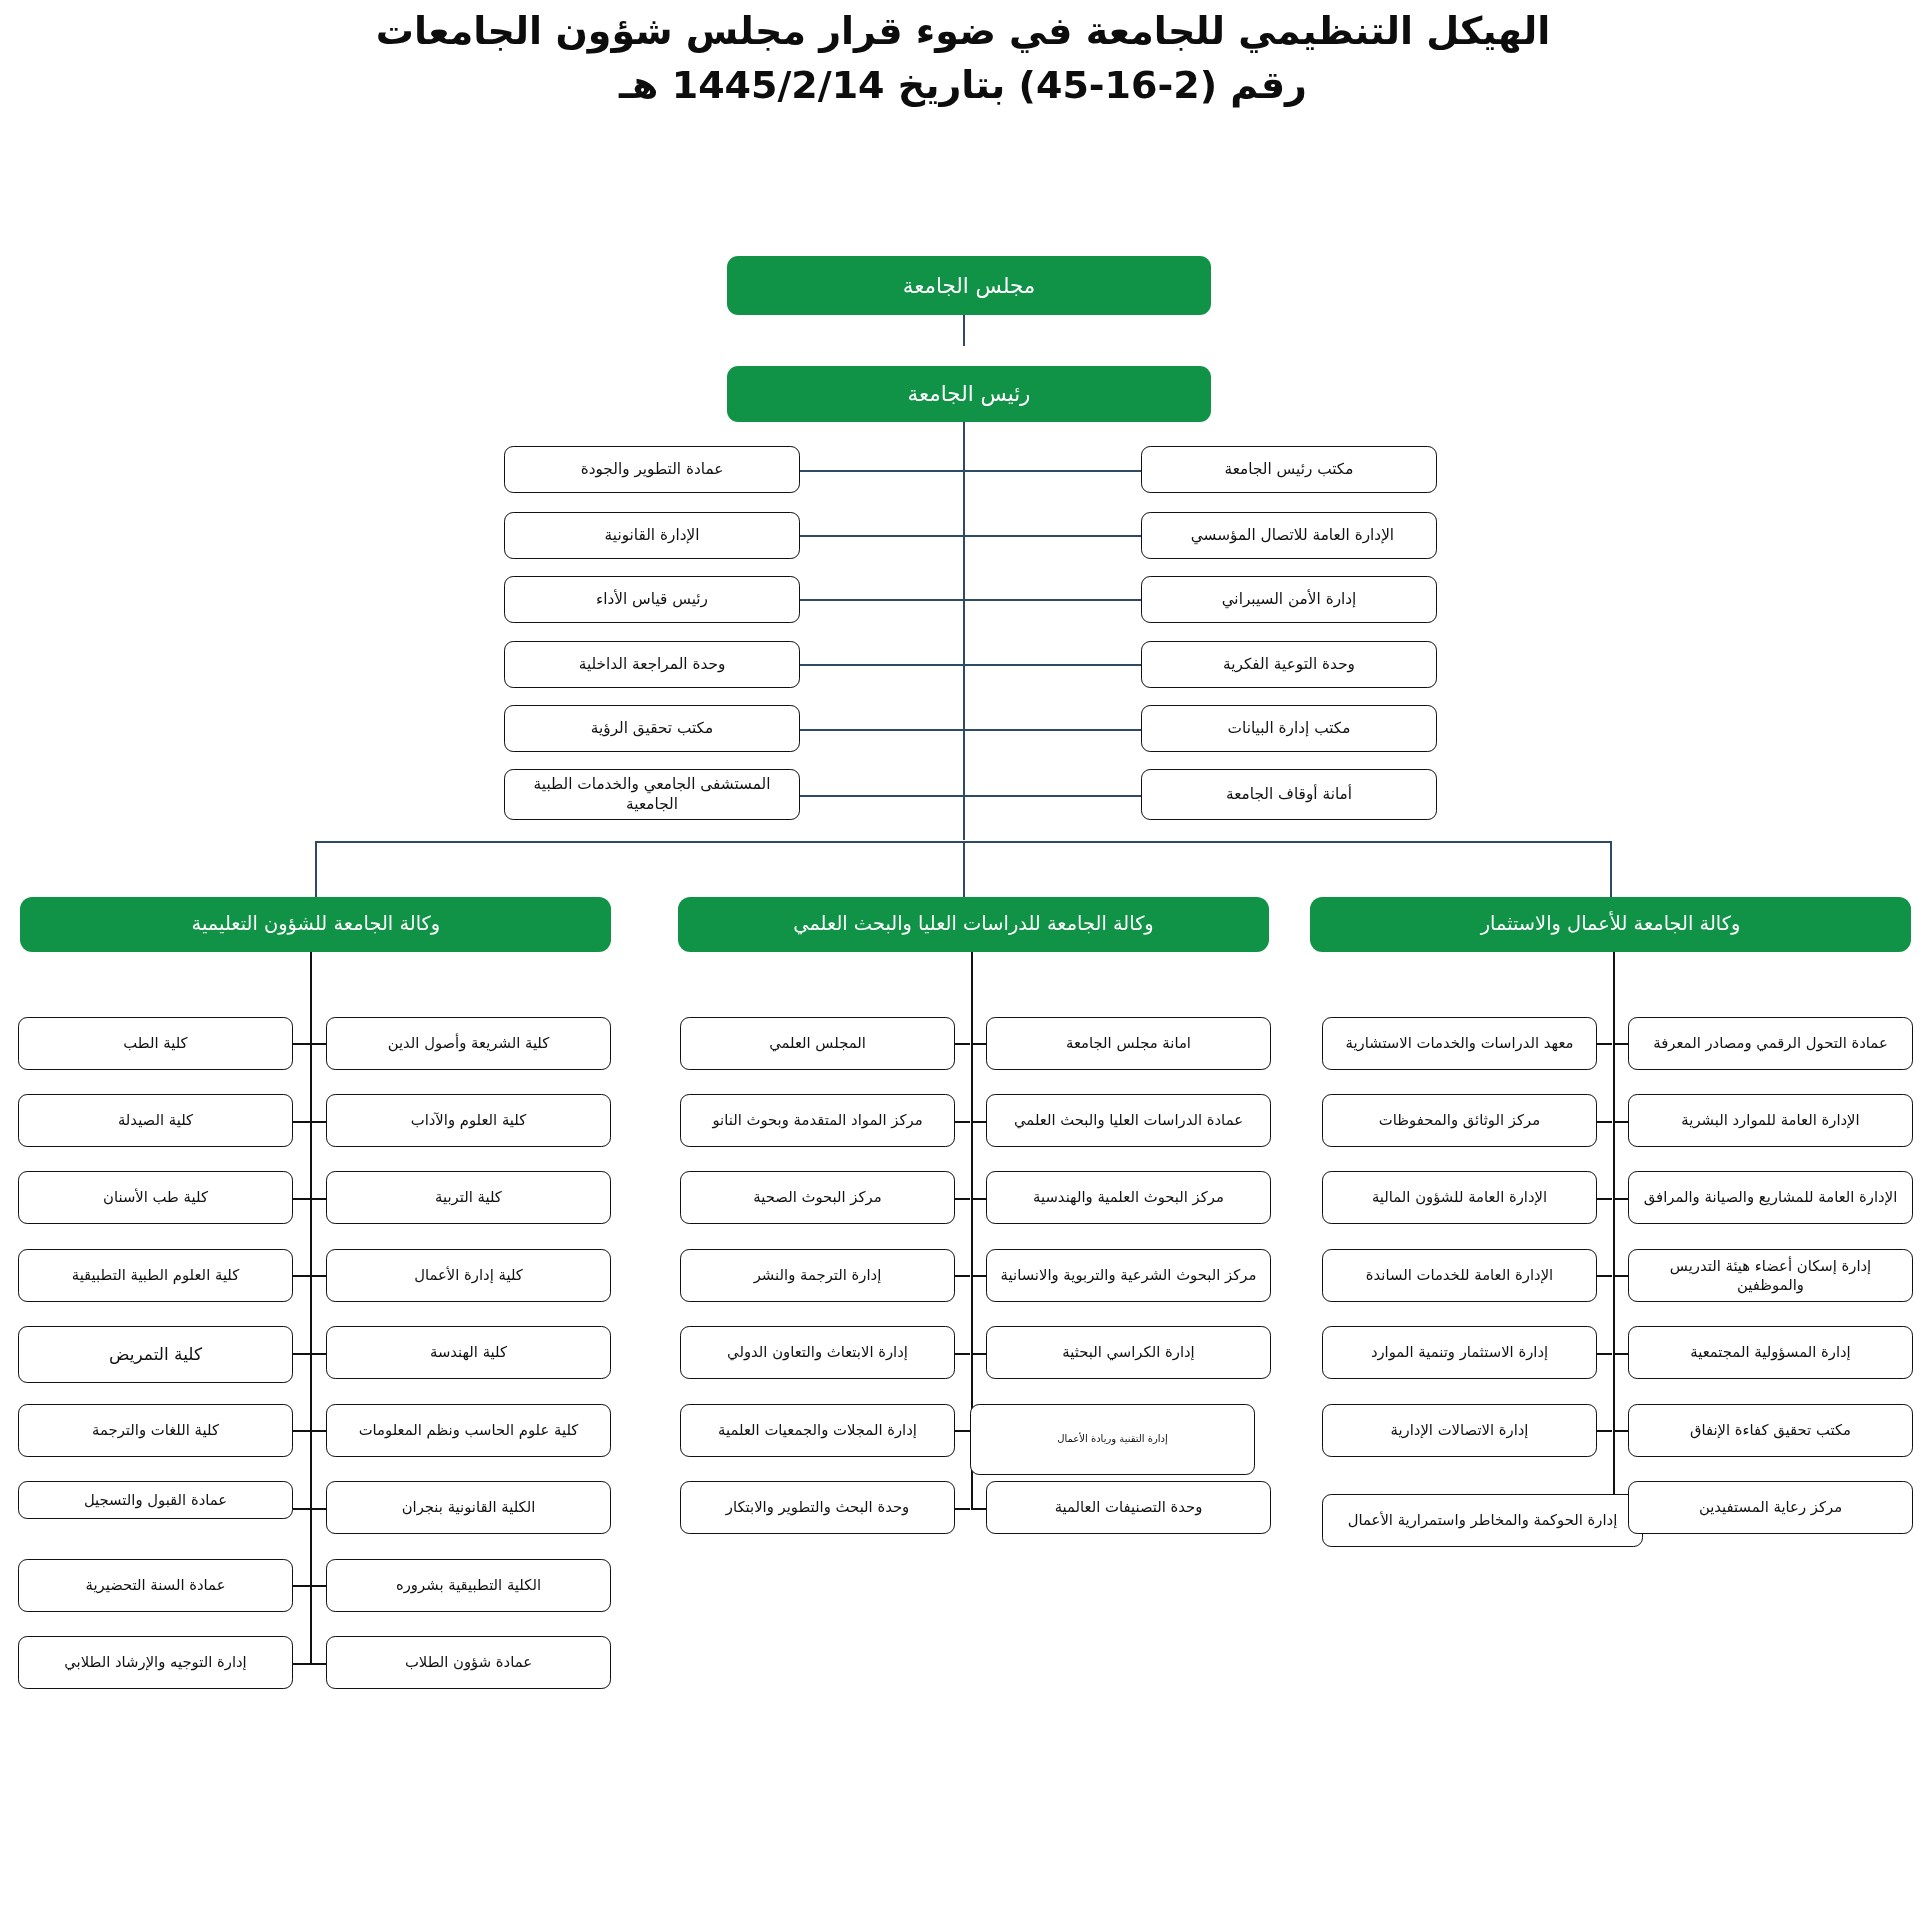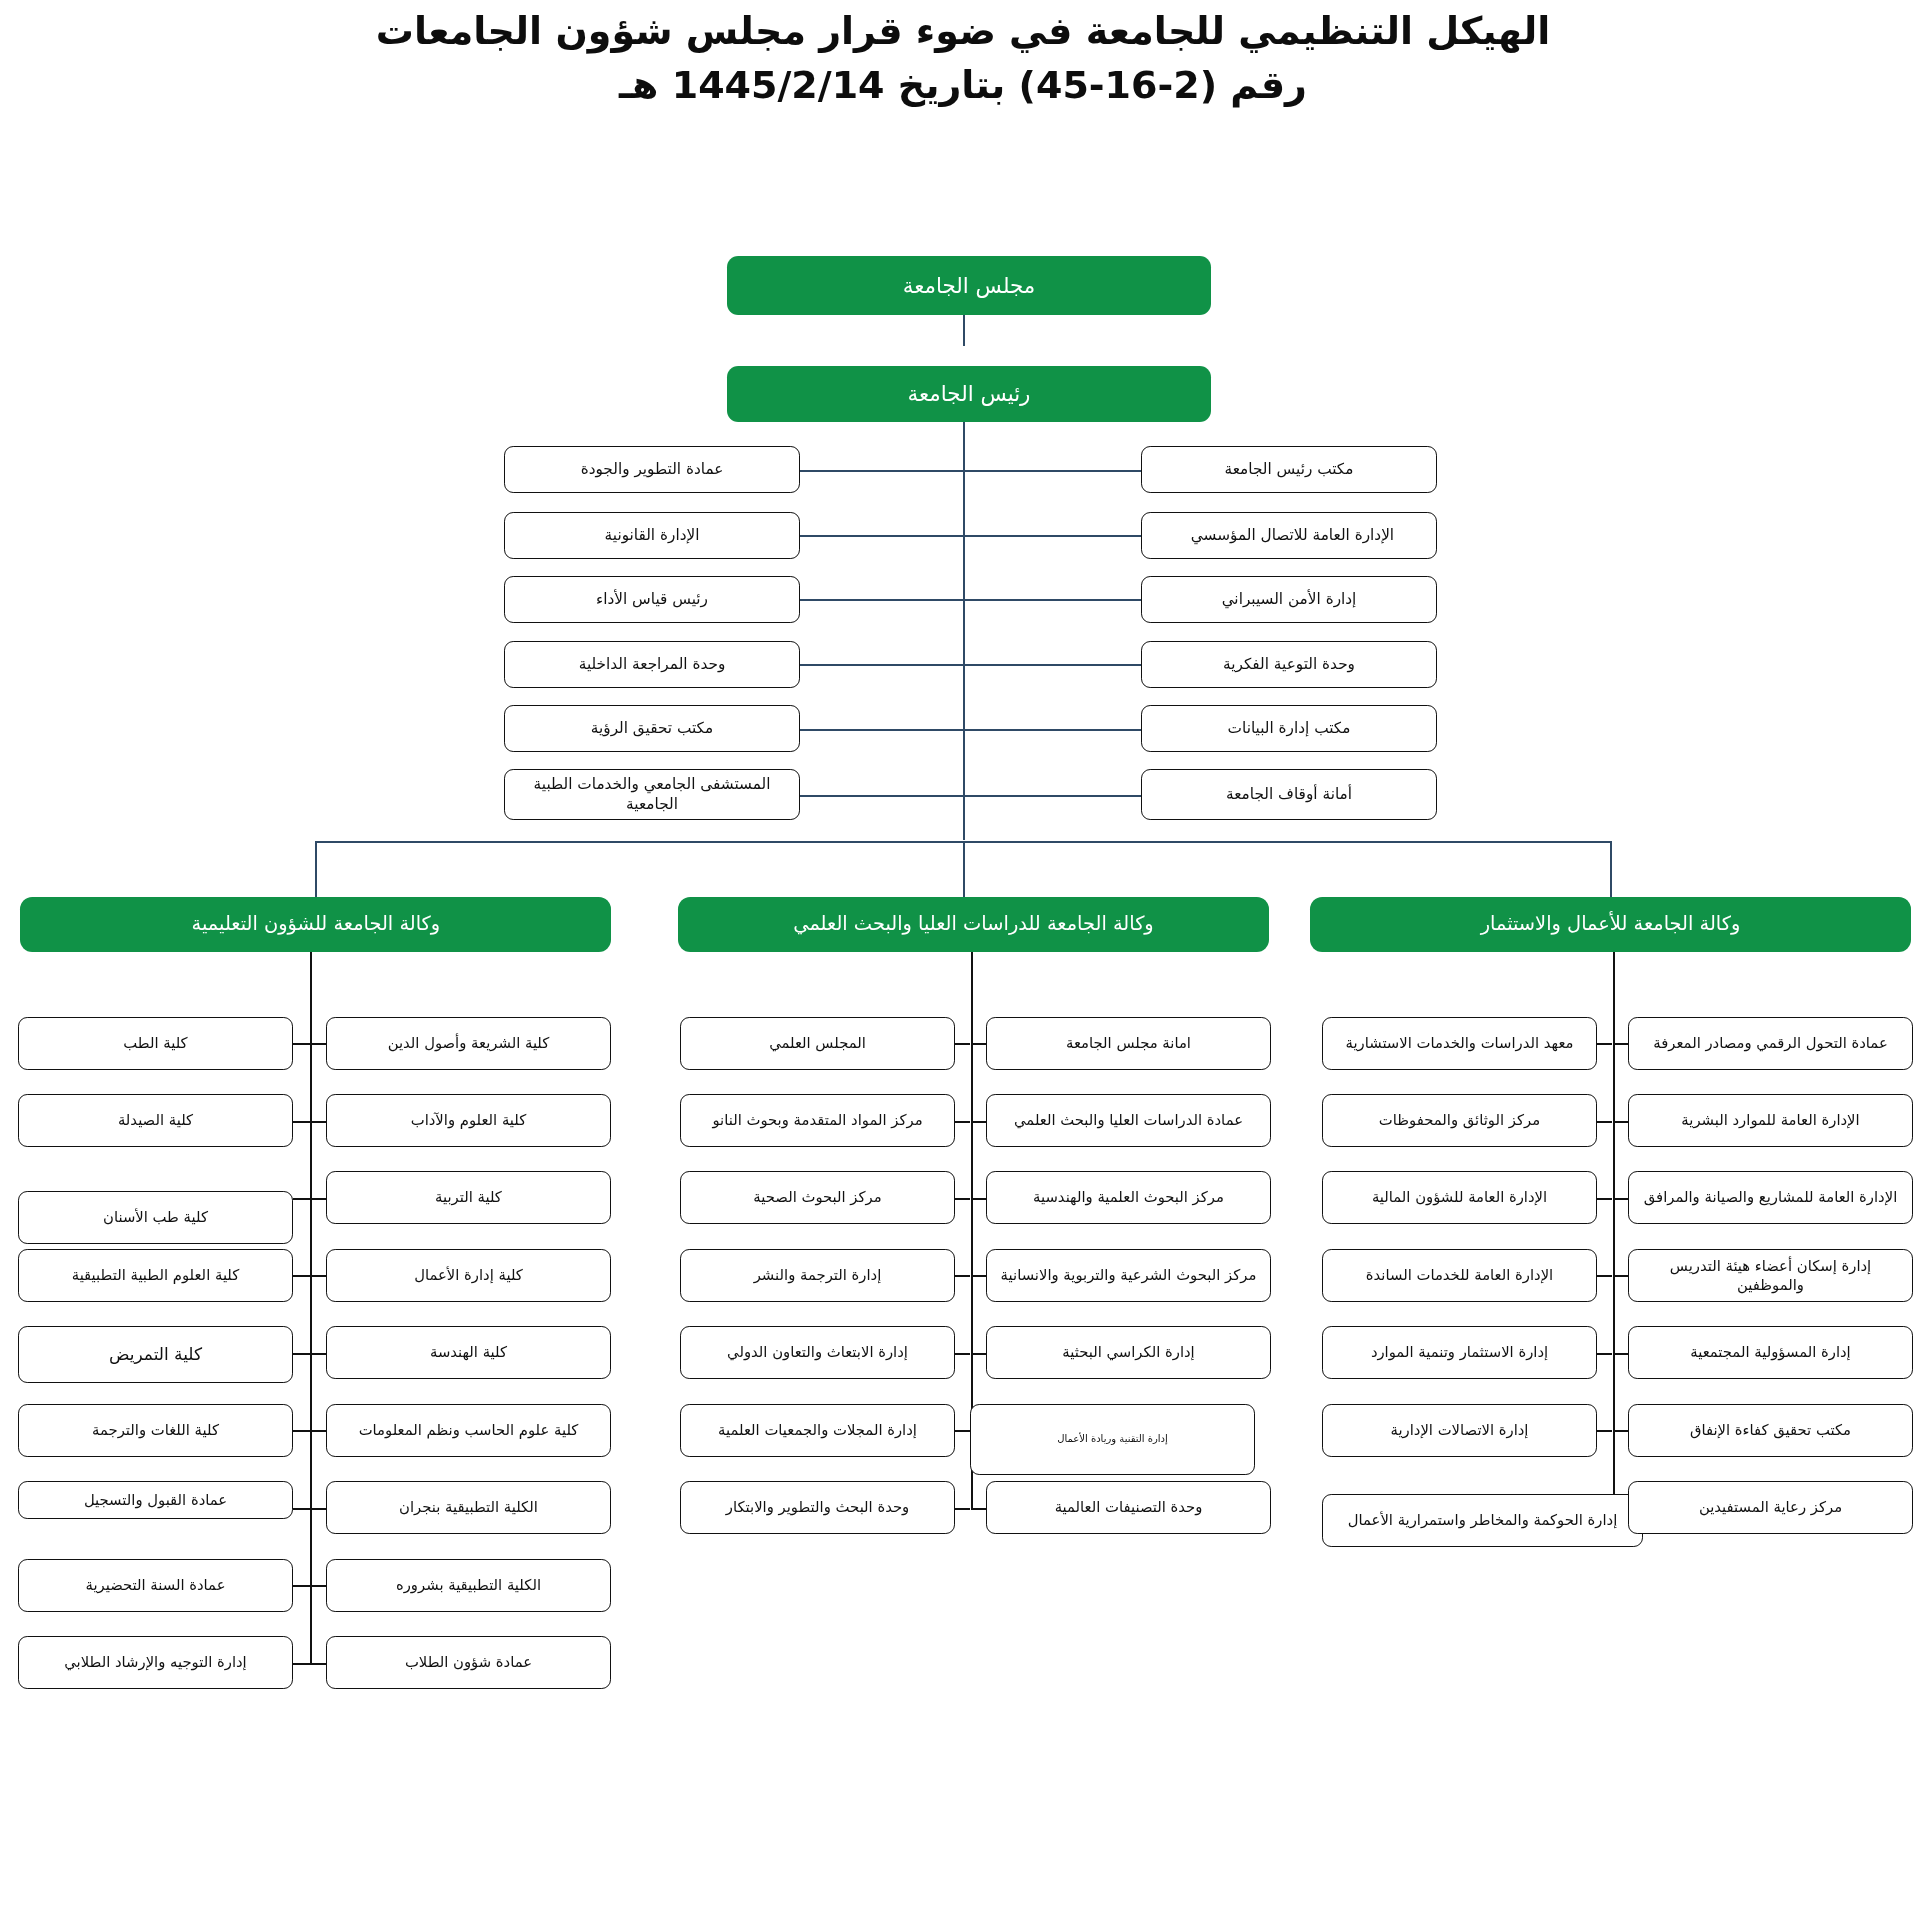--- a/index.html
+++ b/index.html
@@ -116,21 +116,21 @@
 <div class="ln v" style="left: 315px; top: 841px; height: 56px; background: rgb(47, 74, 102);"></div>
 <div class="ln v" style="left: 963px; top: 841px; height: 56px; background: rgb(47, 74, 102);"></div>
 <div class="ln v" style="left: 1610px; top: 841px; height: 56px; background: rgb(47, 74, 102);"></div>
 <div class="node green vp-green" style="left: 20.4px; top: 897px; width: 591px; height: 55px;">وكالة الجامعة للشؤون التعليمية</div>
 <div class="ln v" style="left: 310px; top: 1043px; height: 620px; background: rgb(17, 17, 17);"></div>
 <div class="ln v" style="left: 310px; top: 952px; height: 91px; background: rgb(17, 17, 17);"></div>
 <div class="node" style="left: 18px; top: 1017px; width: 275px; height: 53px; font-size: 14.8px;">كلية الطب</div>
 <div class="ln h" style="left: 293px; top: 1043px; width: 16.6px; background: rgb(17, 17, 17);"></div>
 <div class="node" style="left: 18px; top: 1094px; width: 275px; height: 53px; font-size: 14.8px;">كلية الصيدلة</div>
 <div class="ln h" style="left: 293px; top: 1121px; width: 16.6px; background: rgb(17, 17, 17);"></div>
-<div class="node" style="left: 18px; top: 1171px; width: 275px; height: 53px; font-size: 14.8px; margin-top: 20px;">كلية طب الأسنان</div>
+<div class="node" style="left: 18px; top: 1171px; width: 275px; height: 53px; font-size: 14.8px;">كلية طب الأسنان</div>
 <div class="ln h" style="left: 293px; top: 1198px; width: 16.6px; background: rgb(17, 17, 17);"></div>
 <div class="node" style="left: 18px; top: 1249px; width: 275px; height: 53px; font-size: 14.8px;">كلية العلوم الطبية التطبيقية</div>
 <div class="ln h" style="left: 293px; top: 1275px; width: 16.6px; background: rgb(17, 17, 17);"></div>
 <div class="node" style="left: 18px; top: 1326px; width: 275px; height: 57px; font-size: 17px;">كلية التمريض</div>
 <div class="ln h" style="left: 293px; top: 1353px; width: 16.6px; background: rgb(17, 17, 17);"></div>
 <div class="node" style="left: 18px; top: 1404px; width: 275px; height: 53px; font-size: 14.8px;">كلية اللغات والترجمة</div>
 <div class="ln h" style="left: 293px; top: 1430px; width: 16.6px; background: rgb(17, 17, 17);"></div>
 <div class="node" style="left: 18px; top: 1481px; width: 275px; height: 38px; font-size: 14.8px;">عمادة القبول والتسجيل</div>
 <div class="ln h" style="left: 293px; top: 1508px; width: 16.6px; background: rgb(17, 17, 17);"></div>
 <div class="node" style="left: 18px; top: 1559px; width: 275px; height: 53px; font-size: 14.8px;">عمادة السنة التحضيرية</div>
@@ -142,21 +142,21 @@
 <div class="node" style="left: 326px; top: 1094px; width: 285px; height: 53px; font-size: 14.8px;">كلية العلوم والآداب</div>
 <div class="ln h" style="left: 310px; top: 1121px; width: 16.6px; background: rgb(17, 17, 17);"></div>
 <div class="node" style="left: 326px; top: 1171px; width: 285px; height: 53px; font-size: 14.8px;">كلية التربية</div>
 <div class="ln h" style="left: 310px; top: 1198px; width: 16.6px; background: rgb(17, 17, 17);"></div>
 <div class="node" style="left: 326px; top: 1249px; width: 285px; height: 53px; font-size: 14.8px;">كلية إدارة الأعمال</div>
 <div class="ln h" style="left: 310px; top: 1275px; width: 16.6px; background: rgb(17, 17, 17);"></div>
 <div class="node" style="left: 326px; top: 1326px; width: 285px; height: 53px; font-size: 14.8px;">كلية الهندسة</div>
 <div class="ln h" style="left: 310px; top: 1353px; width: 16.6px; background: rgb(17, 17, 17);"></div>
 <div class="node" style="left: 326px; top: 1404px; width: 285px; height: 53px; font-size: 14.8px;">كلية علوم الحاسب ونظم المعلومات</div>
 <div class="ln h" style="left: 310px; top: 1430px; width: 16.6px; background: rgb(17, 17, 17);"></div>
-<div class="node" style="left: 326px; top: 1481px; width: 285px; height: 53px; font-size: 14.8px;">الكلية التطبيقية بنجران</div>
+<div class="node" style="left: 326px; top: 1481px; width: 285px; height: 53px; font-size: 14.8px;">الكلية القانونية بنجران</div>
 <div class="ln h" style="left: 310px; top: 1508px; width: 16.6px; background: rgb(17, 17, 17);"></div>
 <div class="node" style="left: 326px; top: 1559px; width: 285px; height: 53px; font-size: 14.8px;">الكلية التطبيقية بشروره</div>
 <div class="ln h" style="left: 310px; top: 1585px; width: 16.6px; background: rgb(17, 17, 17);"></div>
 <div class="node" style="left: 326px; top: 1636px; width: 285px; height: 53px; font-size: 14.8px;">عمادة شؤون الطلاب</div>
 <div class="ln h" style="left: 310px; top: 1663px; width: 16.6px; background: rgb(17, 17, 17);"></div>
 <div class="node green vp-green" style="left: 678px; top: 897px; width: 591px; height: 55px;">وكالة الجامعة للدراسات العليا والبحث العلمي</div>
 <div class="ln v" style="left: 971px; top: 1043px; height: 465px; background: rgb(17, 17, 17);"></div>
 <div class="ln v" style="left: 971px; top: 952px; height: 91px; background: rgb(17, 17, 17);"></div>
 <div class="node" style="left: 680px; top: 1017px; width: 275px; height: 53px; font-size: 14.8px;">المجلس العلمي</div>
 <div class="ln h" style="left: 955px; top: 1043px; width: 15.3px; background: rgb(17, 17, 17);"></div>

